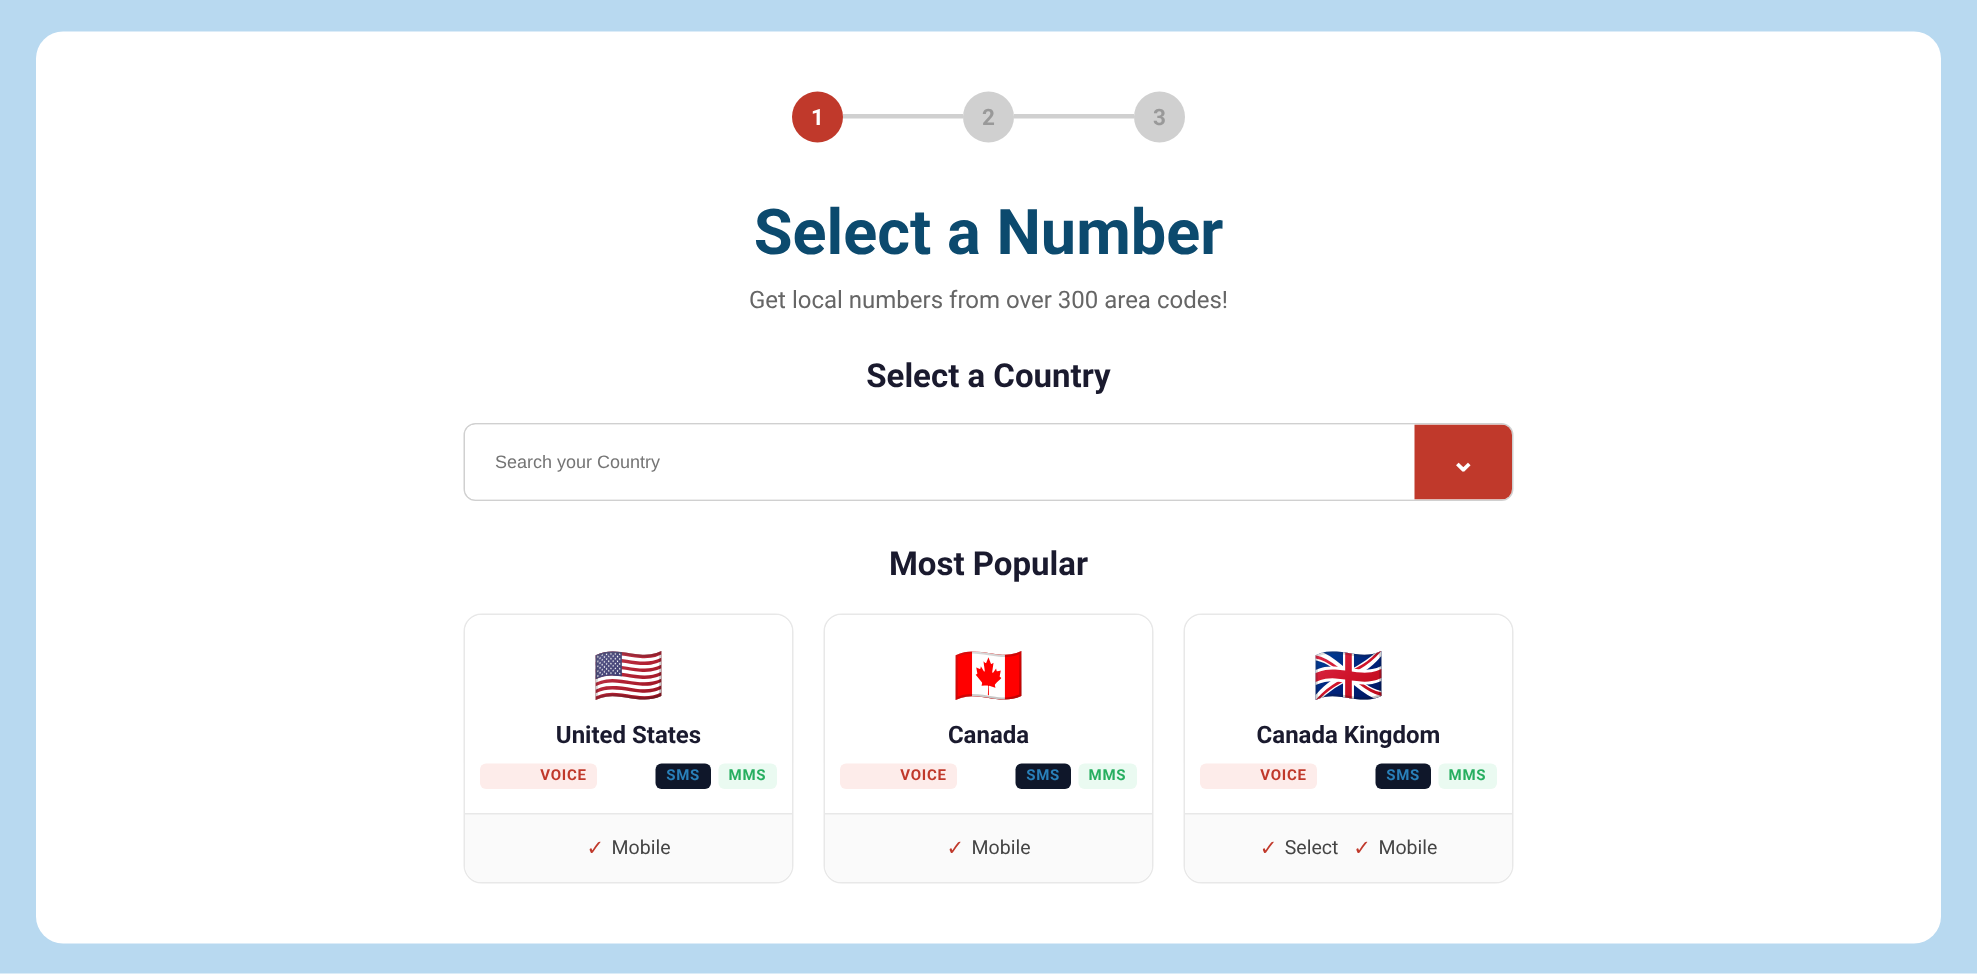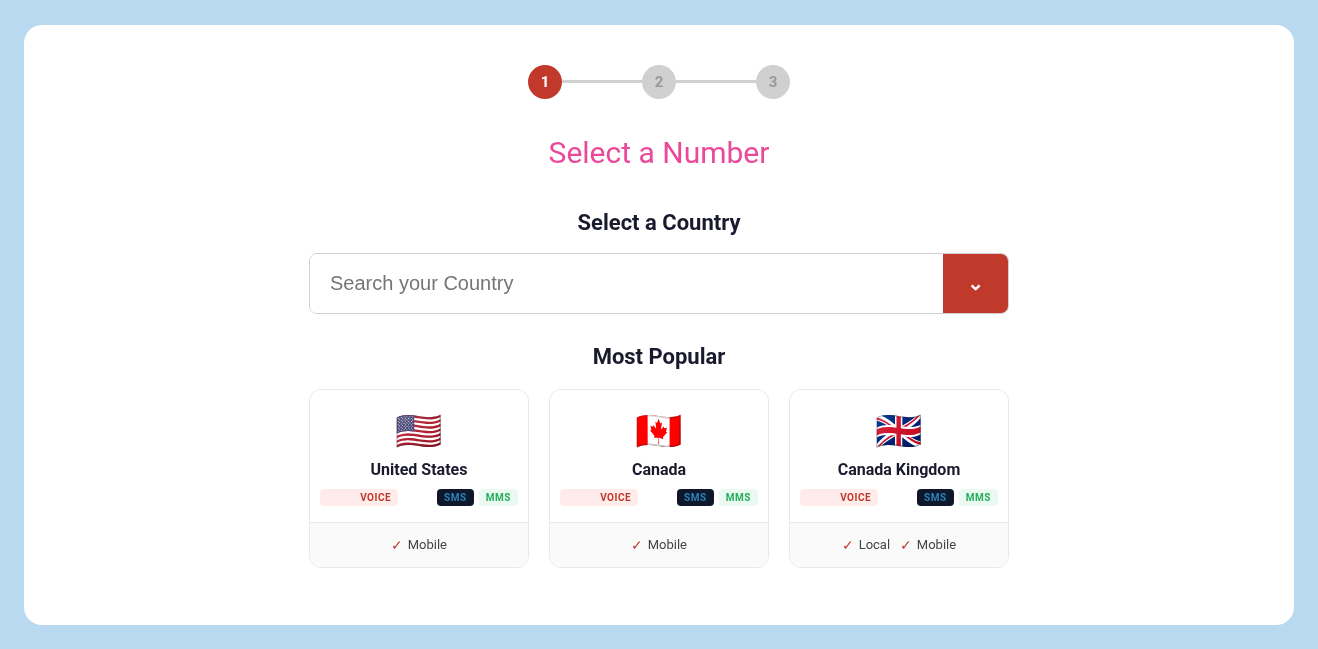--- a/index.html
+++ b/index.html
@@ -51,23 +51,23 @@
       width: 80px;
       height: 3px;
       background: #d0d0d0;
     }
     
     .title-section {
       text-align: center;
       margin-bottom: 30px;
     }
     .main-title {
-      font-size: 30px;
-      font-weight: 400;
-      color: #ec4899;
+      font-size: 42px;
+      font-weight: 700;
+      color: #0c4a6e;
       margin-bottom: 10px;
     }
     .subtitle {
       font-size: 16px;
       color: #666;
     }
     
     .country-section {
       width: 100%;
       max-width: 700px;
@@ -86,21 +86,21 @@
       display: flex;
       width: 100%;
       margin-bottom: 30px;
       border-radius: 8px;
       overflow: hidden;
       border: 1.5px solid #d0d0d0;
     }
     .search-input {
       flex: 1;
       padding: 18px 20px;
-      font-size: 20px;
+      font-size: 12px;
       color: #b91c1c;
       border: none;
       outline: none;
       background: #fff;
     }
     .search-btn {
       background: #c0392b;
       border: none;
       padding: 0 24px;
       cursor: pointer;
@@ -200,20 +200,21 @@
       <span>2</span>
     </div>
     <div class="step-line"></div>
     <div class="step-circle inactive">
       <span>3</span>
     </div>
   </div>
 
   <div class="title-section">
     <div class="main-title">Select a Number</div>
+    <div class="subtitle">Get local numbers from over 300 area codes!</div>
   </div>
 
   <div class="country-section">
     <div class="section-label">Select a Country</div>
 
     <div class="search-row">
       <input class="search-input" type="text" placeholder="Search your Country" style="">
       <button class="search-btn">
         <span class="chevron-down">⌄</span>
       </button>
@@ -265,21 +266,21 @@
           <span class="country-name">Canada Kingdom</span>
           <div class="badges">
             <span class="badge badge-voice">VOICE</span>
             <span class="badge badge-sms">SMS</span>
             <span class="badge badge-mms">MMS</span>
           </div>
         </div>
         <div class="card-bottom">
           <div class="number-type">
             <span class="check-icon">✓</span>
-            <span>Local</span>
+            <span>Select</span>
           </div>
           <div class="number-type">
             <span class="check-icon">✓</span>
             <span>Mobile</span>
           </div>
         </div>
       </div>
 
     </div>
   </div>

